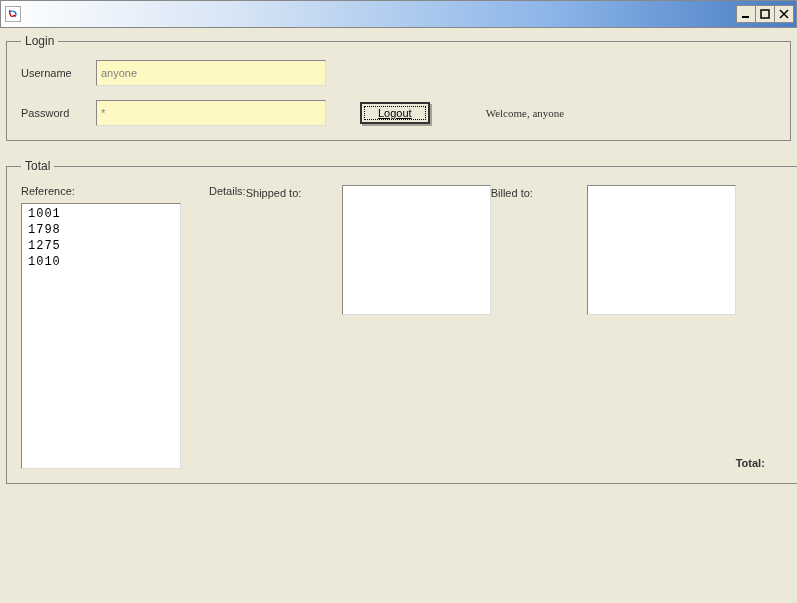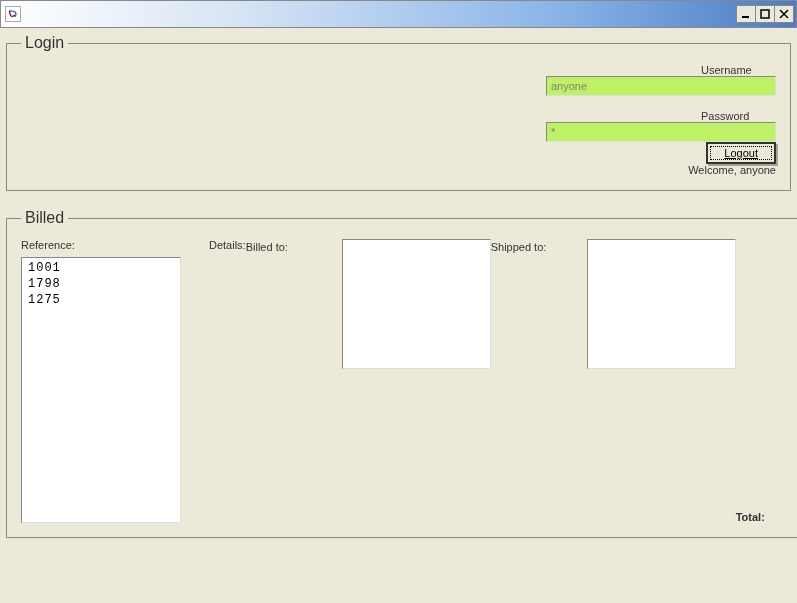--- a/index.html
+++ b/index.html
@@ -56,61 +56,61 @@
     }
     fieldset {
       border: 1px solid #888;
       margin: 0 0 18px 0;
       padding: 12px 14px 14px 14px;
       position: relative;
     }
     legend {
       color: #333;
       padding: 0 4px;
-      font-size: 16px;
+      font-size: 12px;
     }
     .login-row {
       display: flex;
-      align-items: flex-end;
+      align-items: center;
       margin-bottom: 14px;
-      flex-direction: column;
     }
     .login-row:last-child {
       margin-bottom: 0;
     }
     .login-label {
       width: 75px;
       color: #333;
     }
     .text-input {
       height: 20px;
       border-top: 1px solid #888;
       border-left: 1px solid #888;
       border-right: 1px solid #ddd;
       border-bottom: 1px solid #ddd;
-      background: #bef264;
-      padding: 2px 4px;
+      background: #fef9c3;
+      padding: 12px 4px;
       color: #808080;
       width: 230px;
     }
     .logout-btn {
-      margin-left: 8px;
+      margin-left: 34px;
       padding: 3px 16px;
       background: #ece9d8;
       border: 2px solid #333;
       outline: 1px dotted #000;
       outline-offset: -5px;
       cursor: pointer;
       font-size: 11px;
       box-shadow: 2px 2px 0 rgba(0,0,0,0.3);
       text-decoration: underline;
     }
     .welcome-text {
-      margin-left: 97px;
-      color: #333;
+      margin-left: 56px;
+      color: #333;
+      font-family: Liberation Serif, serif;
     }
     .orders-body {
       display: flex;
       gap: 28px;
     }
     .reference-col {
       display: flex;
       flex-direction: column;
       width: 160px;
     }
@@ -211,38 +211,39 @@
     </div>
     <div class="login-row">
       <span class="login-label">Password</span>
       <input class="text-input" type="text" disabled="" value="*" style="">
       <button class="logout-btn">Logout</button>
       <span class="welcome-text">Welcome, anyone</span>
     </div>
   </fieldset>
 
   <fieldset>
-    <legend>Billed</legend>
+    <legend>Total</legend>
     <div class="orders-body">
       <div class="reference-col">
         <span class="col-label">Reference:</span>
         <div class="reference-list" id="reference-list">
             <div class="ref-item">1001</div>
             <div class="ref-item">1798</div>
             <div class="ref-item">1275</div>
+            <div class="ref-item">1010</div>
           </div>
       </div>
       <div class="details-col">
         <span class="col-label">Details:</span>
         <div class="detail-row">
-          <span class="detail-label">Billed to:</span>
+          <span class="detail-label">Shipped to:</span>
           <textarea class="detail-textarea" style=""></textarea>
         </div>
         <div class="detail-row">
-          <span class="detail-label">Shipped to:</span>
+          <span class="detail-label">Billed to:</span>
           <textarea class="detail-textarea" style=""></textarea>
         </div>
         <div class="total-row">
           <span class="detail-label">Total:</span>
           <span class="total-value">£</span>
           <span class="total-value"></span>
         </div>
       </div>
     </div>
   </fieldset>

